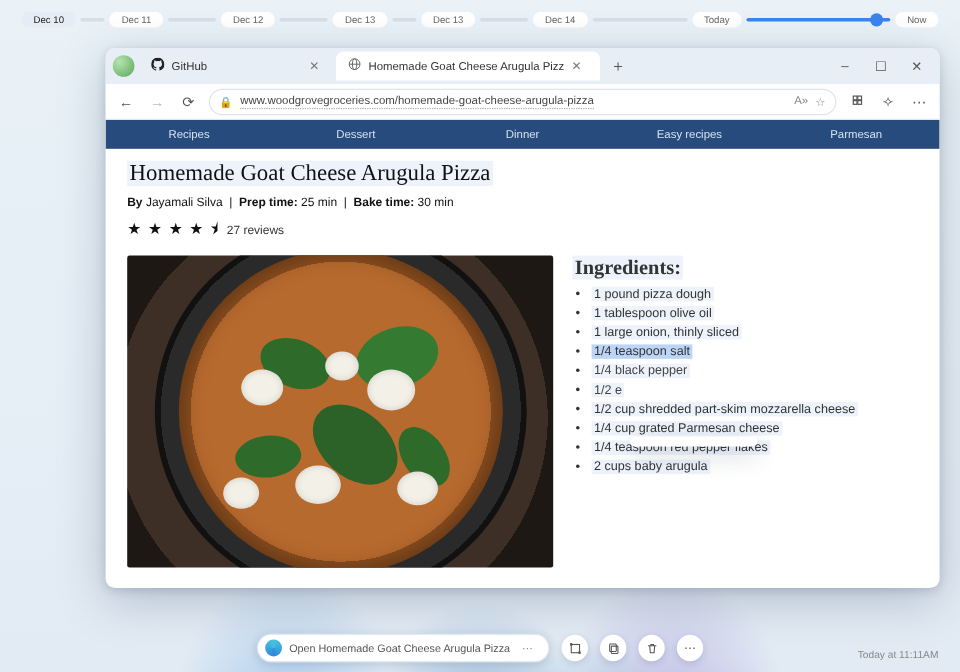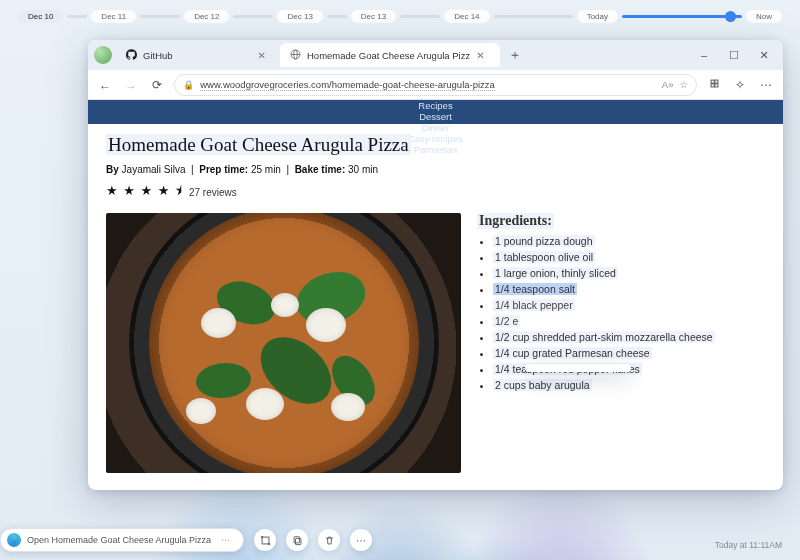--- a/index.html
+++ b/index.html
@@ -71,21 +71,21 @@
   flex: 1; height: 22px; border: 1px solid #dfe3ea; border-radius: 12px;
   display: flex; align-items: center; padding: 0 8px; gap: 6px;
   color: #555; font-size: 9.5px;
 }
 .addr .lock { font-size: 9px; color: #888; }
 .addr-text { border-bottom: 1px dotted #aaa; color: #444; }
 .addr-right { margin-left: auto; display: flex; gap: 6px; color: #888; }
 
 .page-nav {
   height: 24px; background: #274b7c;
-  display: flex; align-items: stretch; color: #d6e2f2; font-size: 9.5px; flex-direction: column;
+  display: flex; align-items: stretch; color: #d6e2f2; font-size: 9.5px;
 }
 .page-nav > div { flex: 1; display: flex; align-items: center; justify-content: center; }
 
 .content { flex: 1; padding: 10px 18px 0 18px; position: relative; overflow: hidden; }
 .title { font-family: Georgia, "Times New Roman", serif; font-size: 19px; color: #111; background: #eef3fb; display: inline; padding: 0 2px; }
 .byline { margin-top: 8px; font-size: 10px; color: #111; }
 .byline strong { font-weight: 700; }
 .rating { margin-top: 6px; display: flex; align-items: center; gap: 6px; }
 .stars { font-size: 13px; letter-spacing: 1px; color: #111; }
 .reviews { font-size: 10px; color: #333; }
@@ -103,21 +103,21 @@
 .crust {
   position: absolute; left: 50%; top: 50%; transform: translate(-50%,-50%);
   width: 270px; height: 270px; border-radius: 50%;
   background: radial-gradient(circle, #b76a2e 0 125px, #8a4d1e 125px);
   box-shadow: inset 0 0 20px rgba(0,0,0,.4);
 }
 .leaf { position: absolute; background: #2e6a2a; border-radius: 50% 60% 50% 60%; transform: rotate(var(--r,20deg)); }
 .blob { position: absolute; background: #f3f0e8; border-radius: 50%; box-shadow: inset 0 0 6px rgba(0,0,0,.15); }
 
 .ing { flex: 1; font-size: 10.5px; }
-.ing-h { font-family: Georgia, serif; font-weight: 700; font-size: 14px; background: #eef3fb; display: inline-block; padding: 0 2px; }
+.ing-h { font-family: Georgia, serif; font-weight: 700; font-size: 17px; background: #eef3fb; display: inline-block; padding: 0 2px; }
 .ing ul { list-style: disc; padding-left: 16px; margin-top: 4px; }
 .ing li { padding: 2px 0; }
 .ing li span { background: #eef3fb; padding: 0 2px; }
 .ing li.sel span { background: #bcd4f5; }
 .ing li.trunc span { color: #444; }
 
 .ctx {
   position: absolute; right: 152px; top: 240px;
   width: 106px; background: #fff; border-radius: 6px;
   box-shadow: 0 6px 20px rgba(20,40,70,.25); padding: 4px 0;
@@ -132,21 +132,21 @@
   background:
     radial-gradient(140px 180px at 30% 120%, rgba(60,140,220,.35), transparent 70%),
     radial-gradient(140px 180px at 50% 130%, rgba(40,110,180,.45), transparent 70%),
     radial-gradient(140px 180px at 70% 120%, rgba(120,90,200,.35), transparent 70%),
     radial-gradient(120px 160px at 62% 140%, rgba(50,160,180,.4), transparent 70%);
   z-index: -1;
 }
 
 .bottombar {
   position: absolute; left: 0; right: 0; bottom: 8px;
-  display: flex; align-items: center; justify-content: flex-start; gap: 10px;
+  display: flex; align-items: center; justify-content: center; gap: 10px;
   font-size: 9px; color: #555;
 }
 .pill-big {
   background: #fff; border-radius: 14px; padding: 4px 12px 4px 6px;
   display: flex; align-items: center; gap: 6px;
   box-shadow: 0 2px 8px rgba(30,50,80,.18);
   border: 1px solid #dbe4f0;
 }
 .pill-big .edge { width: 14px; height: 14px; border-radius: 50%; background: conic-gradient(#46c2e0,#2f8bd8,#46c2e0); }
 .pill-big .dots { margin-left: 4px; letter-spacing: 1px; color: #888; }

